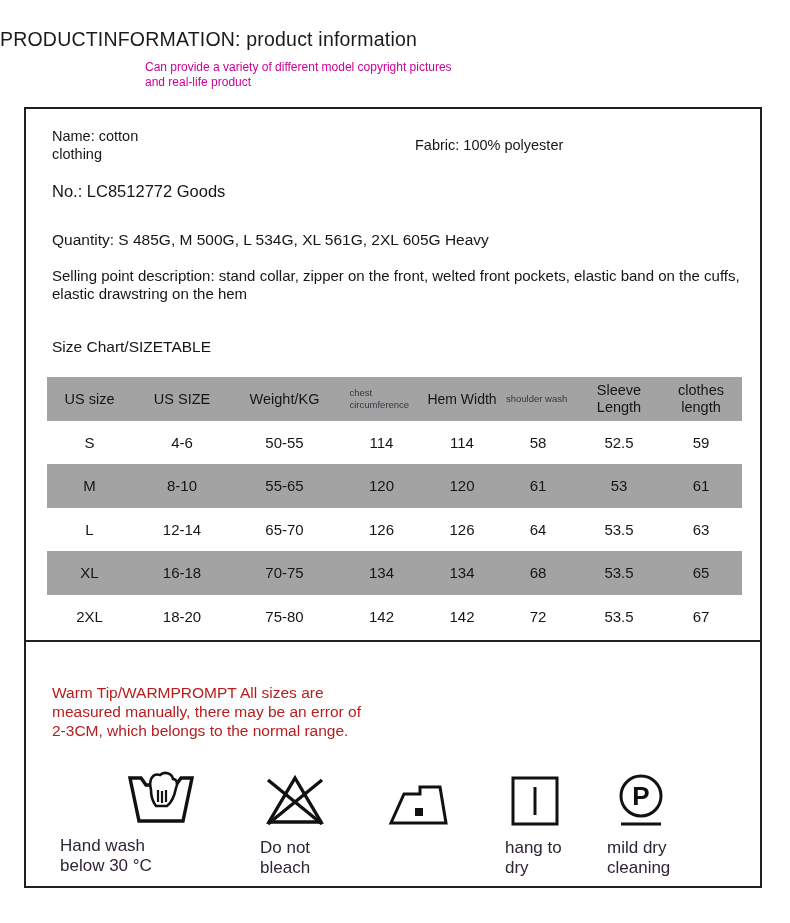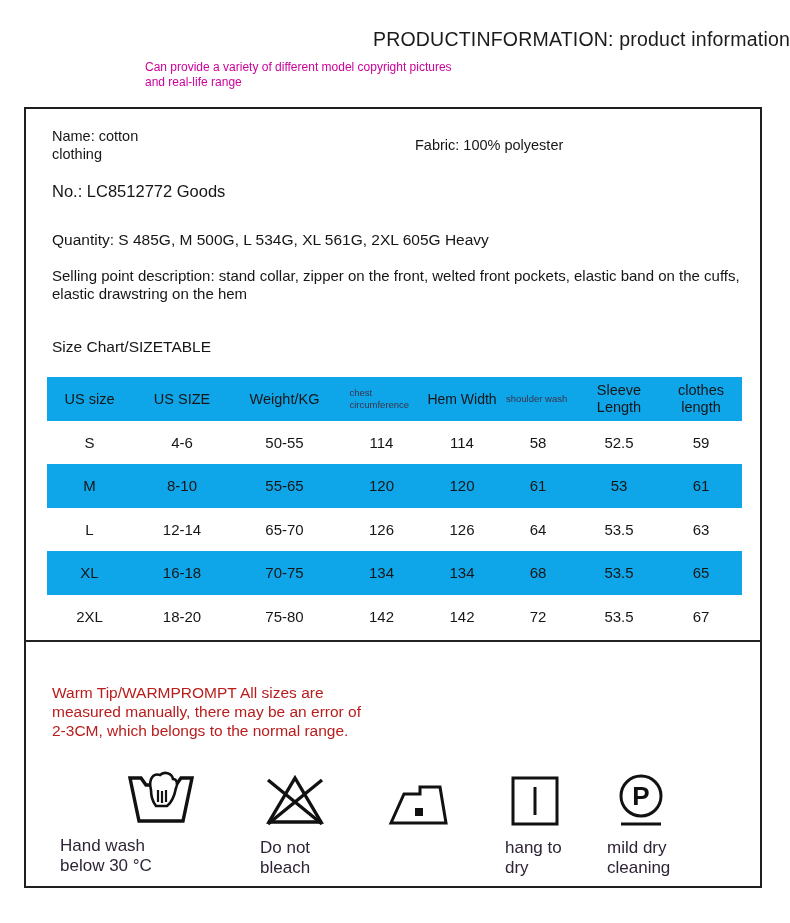--- a/index.html
+++ b/index.html
@@ -1,35 +1,35 @@
 <!DOCTYPE html>
 <html><head>
 <meta charset="utf-8">
 <style>
   html,body{margin:0;padding:0;background:#ffffff;}
   .page{position:relative;width:790px;height:923px;background:#fff;overflow:hidden;
         font-family:"Liberation Sans","DejaVu Sans",sans-serif;color:#161616;}
-  .title{position:absolute;top:28px;left:0;width:790px;text-align:right;
+  .title{position:absolute;top:28px;left:0;width:790px;text-align:left;
          font-size:19.5px;color:#1b1b1b;letter-spacing:.2px;}
   .subtitle{position:absolute;top:60px;left:145px;font-size:12px;line-height:1.22;color:#cc0099;}
   .box{position:absolute;left:24px;top:107px;width:738px;height:781px;
        border:2px solid #1f1f1f;box-sizing:border-box;}
   .abs{position:absolute;}
   .t14{font-size:14px;} .t145{font-size:14.5px;} .t15{font-size:15px;}
   .t155{font-size:15.5px;} .t165{font-size:16.5px;}
   .name-block{left:26px;top:18px;width:120px;line-height:1.25;}
   .fabric{left:389px;top:28px;}
   .itemno{left:26px;top:73px;}
   .includes{left:384px;top:77px;}
   .quantity{left:26px;top:122px;}
   .selling{left:26px;top:158px;width:692px;line-height:1.22;}
   .section-title{left:26px;top:229px;}
   .tbl{left:21px;top:268px;width:695px;}
   .row{display:flex;align-items:center;height:43.5px;}
-  .row.gray{background:#0ea5e9;}
+  .row.gray{background:#a3a3a3;}
   .c{text-align:center;font-size:15px;display:flex;align-items:center;justify-content:center;}
   .c1{width:85px;}.c2{width:100px;}.c3{width:105px;}.c4{width:89px;}
   .c5{width:72px;}.c6{width:80px;}.c7{width:82px;}.c8{width:82px;}
   .hdr{font-size:14.5px;}
   .hdr .wrap2{display:inline-block;width:58px;line-height:1.15;}
   .hdr.smc{font-size:9.5px;color:#3c3347;}
   .hdr.smc .wrapsm{display:inline-block;width:64px;line-height:1.25;text-align:left;}
   .c5.hdr{font-size:14px;}
   .divider{left:-2px;top:531px;width:738px;border-top:2px solid #222;}
   .warmtip{left:26px;top:574px;font-size:15.5px;line-height:1.24;color:#b91c1c;}
@@ -40,21 +40,21 @@
 </style>
 </head>
 <body>
 
 <div class="page">
 
   <div class="title">PRODUCTINFORMATION: product information</div>
 
   <div class="subtitle">
     <div>Can provide a variety of different model copyright pictures</div>
-    <div>and real-life range</div>
+    <div>and real-life product</div>
   </div>
 
   <div class="box">
 
     <div class="abs name-block t145">Name: cotton clothing</div>
     <div class="abs fabric t145">Fabric: 100% polyester</div>
     <div class="abs itemno t165">No.: LC8512772 Goods</div>
     <div class="abs quantity t155">Quantity: S 485G, M 500G, L 534G, XL 561G, 2XL 605G Heavy</div>
     <div class="abs selling t15">Selling point description: stand collar, zipper on the front, welted front pockets, elastic band on the cuffs, elastic drawstring on the hem</div>
 

